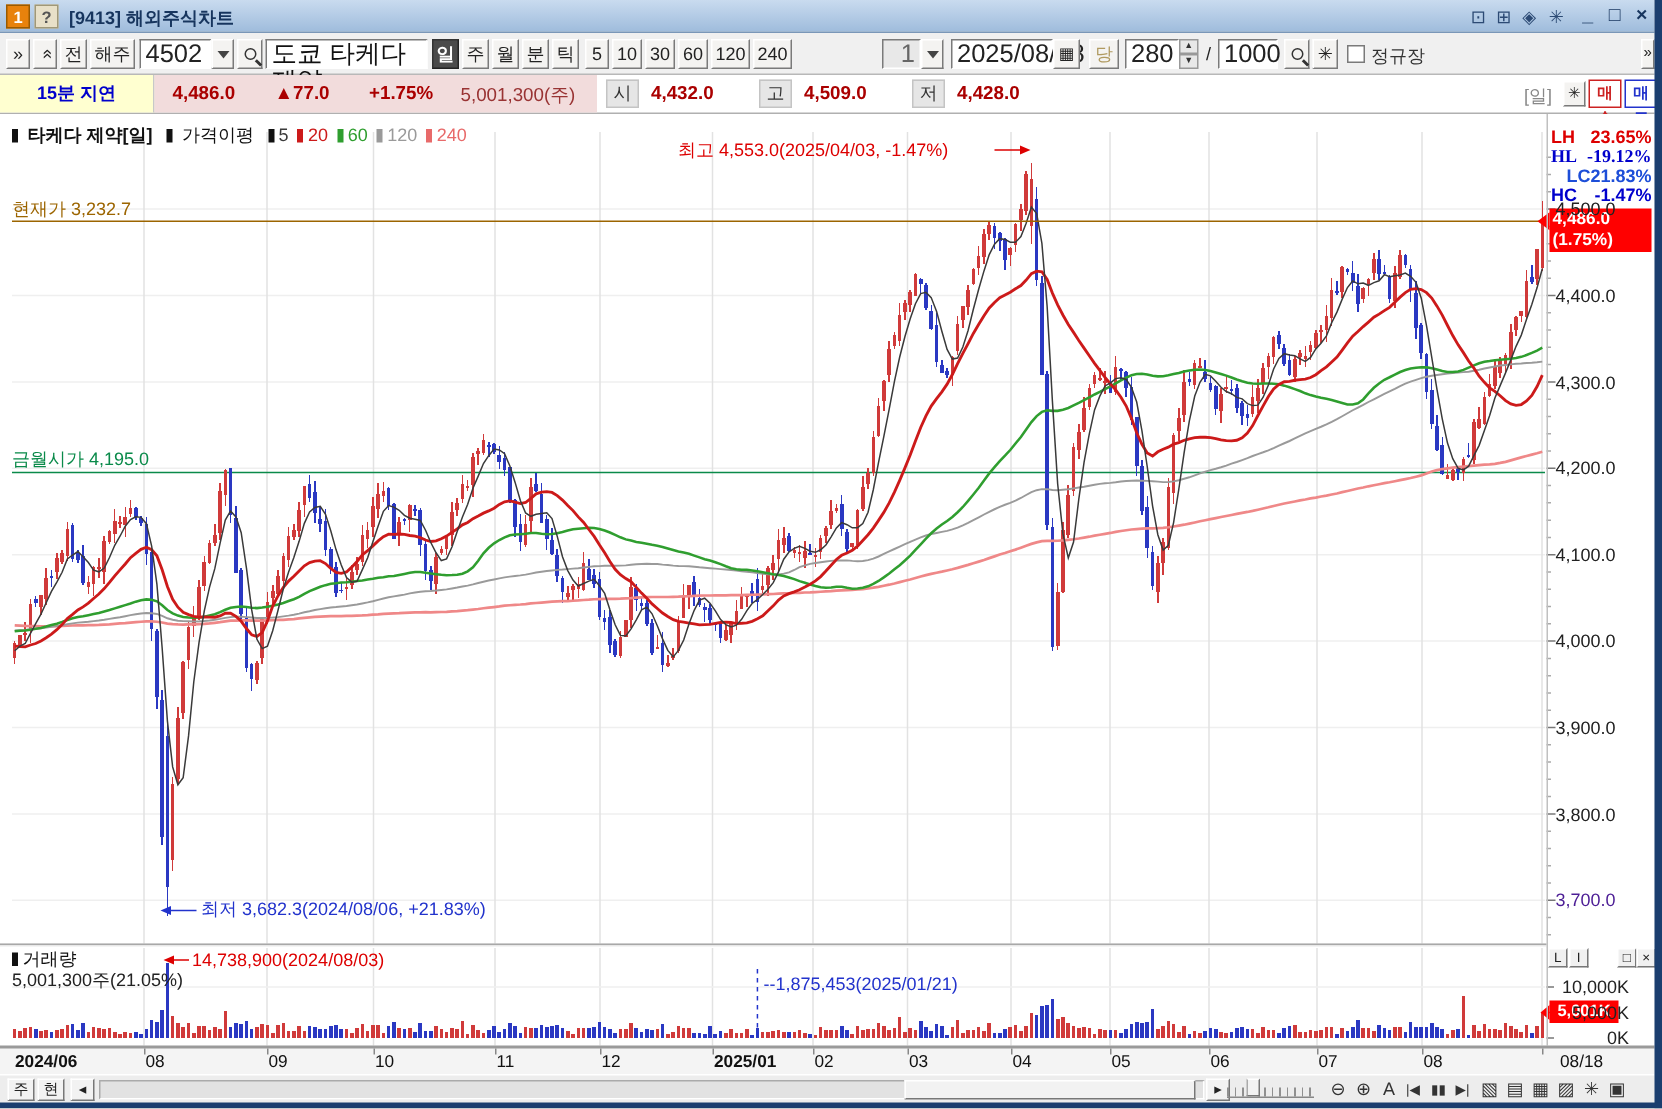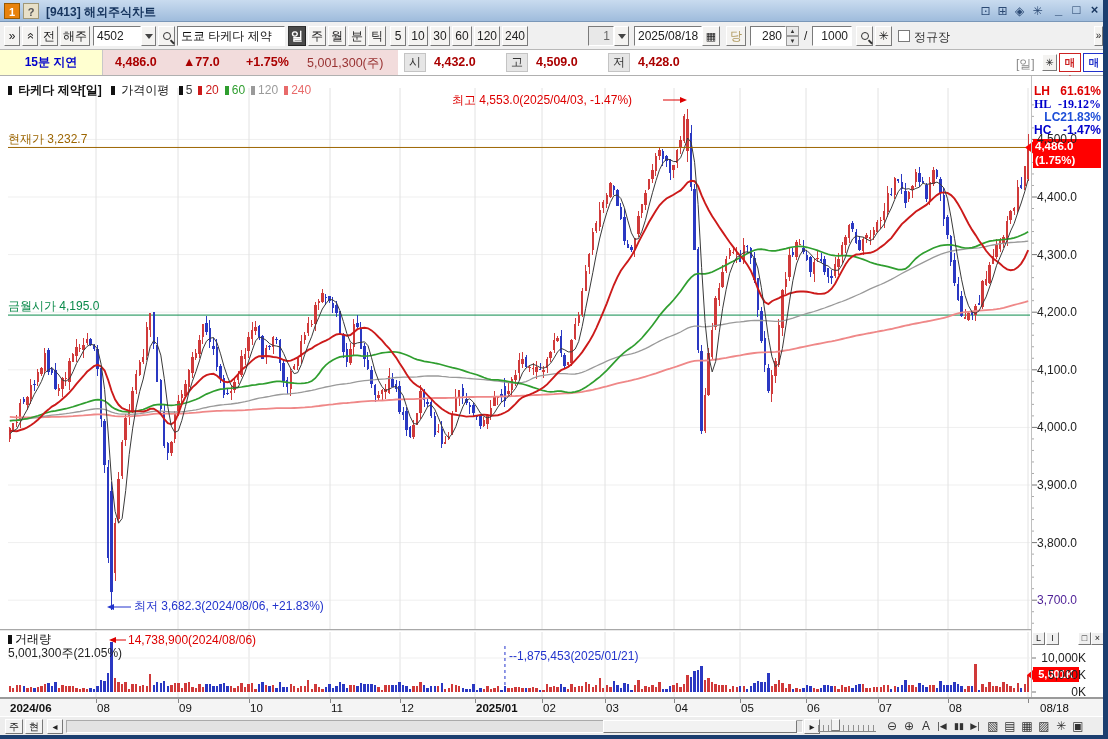--- a/index.html
+++ b/index.html
@@ -21,21 +21,21 @@
   
   .frame-right{position:absolute;top:0;left:1103px;width:5px;height:739px;background:#1b3e6f;}
   .frame-bottom{position:absolute;top:735px;left:0;width:1108px;height:4px;background:#1b3e6f;}
   
   .toolbar{position:absolute;top:22px;left:0;width:1103px;height:28px;background:#f0f0f0;
     border-bottom:1px solid #b8b8b8;}
   .bvl{position:absolute;top:4px;height:20px;background:#f4f3f1;border:1px solid;
     border-color:#fff #7a7a7a #7a7a7a #fff;text-align:center;line-height:18px;font-size:12px;color:#222;}
   .bvl.sel{background:#4a4a4a;color:#fff;border-color:#333 #222 #222 #333;font-weight:bold;}
   .fld{position:absolute;top:4px;height:20px;background:#fff;border:1px solid;
-    border-color:#7a7a7a #fff #fff #7a7a7a;line-height:18px;font-size:12px;padding:0 3px;}
+    border-color:#7a7a7a #fff #fff #7a7a7a;line-height:18px;font-size:17px;padding:0 3px;}
   .rot-down{display:inline-block;transform:rotate(-90deg);}
   .arr-dn{display:inline-block;width:0;height:0;border:4px solid transparent;border-top:5px solid #444;margin-top:7px;}
   .mag{display:inline-block;width:8px;height:8px;border:1.5px solid #333;border-radius:50%;position:relative;margin-top:4px;}
   .mag::after{content:"";position:absolute;width:5px;height:1.5px;background:#333;transform:rotate(45deg);left:6px;top:8px;}
   .spin{position:absolute;top:4px;width:13px;height:20px;}
   .spin div{height:10px;background:#e8e8e8;border:1px solid #999;font-size:6px;line-height:8px;text-align:center;color:#333;}
   .chk{position:absolute;top:8px;width:12px;height:12px;background:#fff;border:1px solid #7a7a7a;}
   
   .pricebar{position:absolute;top:50px;left:0;width:1103px;height:26px;background:#fff;border-bottom:1px solid #b0b0b0;}
   .pb-delay{position:absolute;left:0;top:0;width:103px;height:25px;background:#ffffd0;border-right:1px solid #c8c8c8;
@@ -1135,21 +1135,21 @@
       <span class="sq" style="background:#111;margin-left:0"></span>
       <b>타케다 제약[일]</b>
       <span class="sq" style="background:#111"></span>
       <span>가격이평</span>
       <span id="legend-ma-items"><span class="sq" style="background: rgb(17, 17, 17);"></span><span style="color: rgb(58, 58, 58);">5</span><span class="sq" style="background: rgb(204, 26, 26);"></span><span style="color: rgb(204, 26, 26);">20</span><span class="sq" style="background: rgb(47, 158, 47);"></span><span style="color: rgb(47, 158, 47);">60</span><span class="sq" style="background: rgb(154, 154, 154);"></span><span style="color: rgb(154, 154, 154);">120</span><span class="sq" style="background: rgb(232, 106, 106);"></span><span style="color: rgb(232, 106, 106);">240</span></span>
     </div>
 
     <div id="stats-block">
         <div style="color: rgb(221, 0, 0);">
           <span>LH</span>
-          <span>61.61%</span>
+          <span>23.65%</span>
         </div>
         <div style="color: rgb(0, 0, 204); font-family: Liberation Serif, serif;">
           <span>HL</span>
           <span>-19.12%</span>
         </div>
         <div style="color: #1d4ed8; justify-content: flex-end;">
           <span>LC</span>
           <span>21.83%</span>
         </div>
         <div style="color: rgb(0, 0, 204);">
@@ -1169,21 +1169,21 @@
     </div>
 
     <div class="hsep"></div>
     <div class="panelbtn" style="left:1032px">L</div>
     <div class="panelbtn" style="left:1046px">I</div>
     <div class="panelbtn" style="left:1078px">□</div>
     <div class="panelbtn" style="left:1091px">×</div>
 
     <div class="clbl" style="left:8px;top:556px;color:#111"><span class="sq" style="background:#111;margin-left:0"></span><span>거래량</span></div>
     <div class="clbl" style="left:8px;top:570px;color:#222">5,001,300주(21.05%)</div>
-    <div class="clbl" style="left:128px;top:557px;color:#dd0000">14,738,900(2024/08/06)</div>
+    <div class="clbl" style="left:128px;top:557px;color:#dd0000">14,738,900(2024/08/03)</div>
     <div class="clbl" style="left:509px;top:573px;color:#2233cc">--1,875,453(2025/01/21)</div>
 
     <div class="vmarker">5,001K</div>
 
     <div class="vsep"></div>
     <div class="bline"></div>
   <div class="clbl" style="left: 1037px; top: 56.4px; color: rgb(34, 34, 34);">4,500.0</div>
       <div class="clbl" style="left: 1037px; top: 114px; color: rgb(34, 34, 34);">4,400.0</div>
       <div class="clbl" style="left: 1037px; top: 171.6px; color: rgb(34, 34, 34);">4,300.0</div>
       <div class="clbl" style="left: 1037px; top: 229.2px; color: rgb(34, 34, 34);">4,200.0</div>

